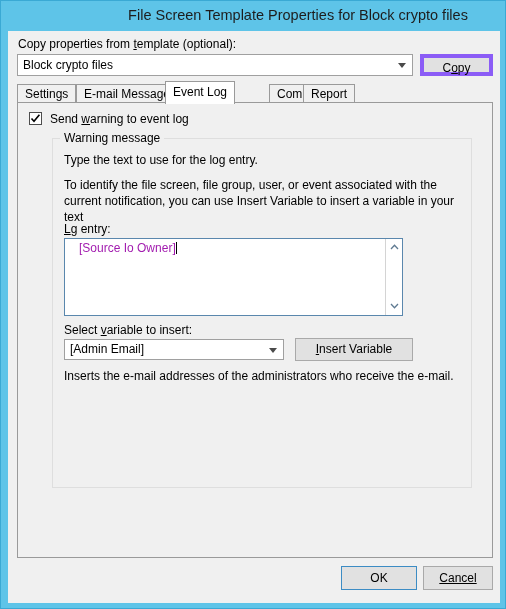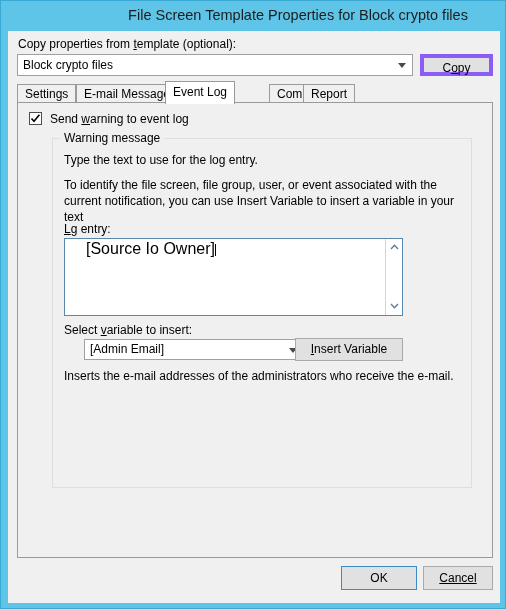--- a/index.html
+++ b/index.html
@@ -256,24 +256,24 @@
     top: 135px;
     width: 339px;
     height: 78px;
     background: #ffffff;
     border: 1px solid #5a87ad;
     box-sizing: border-box;
     cursor: text;
   }
   #log-entry-text {
     position: absolute;
-    left: 21px;
+    left: 14px;
     top: 2px;
-    font-size: 16px;
-    color: #000000;
+    font-size: 12px;
+    color: #a21caf;
     line-height: 15px;
     white-space: pre;
   }
   .caret {
     display: inline-block;
     width: 1px;
     height: 12px;
     background: #000;
     vertical-align: -2px;
     margin-left: 0px;
@@ -309,36 +309,35 @@
   #variable-combo {
     position: absolute;
     left: 46px;
     top: 236px;
     width: 220px;
     height: 21px;
     background: #ffffff;
     border: 1px solid #a0a0a0;
     box-sizing: border-box;
     cursor: pointer;
-    margin-left: 20px;
   }
   #variable-combo .val {
     position: absolute;
     left: 5px;
     top: 0;
     line-height: 19px;
     font-size: 12px;
     color: #000;
     white-space: nowrap;
   }
   #insert-variable-button {
     position: absolute;
     left: 277px;
     top: 235px;
-    width: 108px;
+    width: 118px;
     height: 23px;
     background: #e1e1e1;
     border: 1px solid #a9a9a9;
     box-sizing: border-box;
     font-size: 12px;
     color: #000;
     line-height: 21px;
     text-align: center;
     cursor: pointer;
   }

